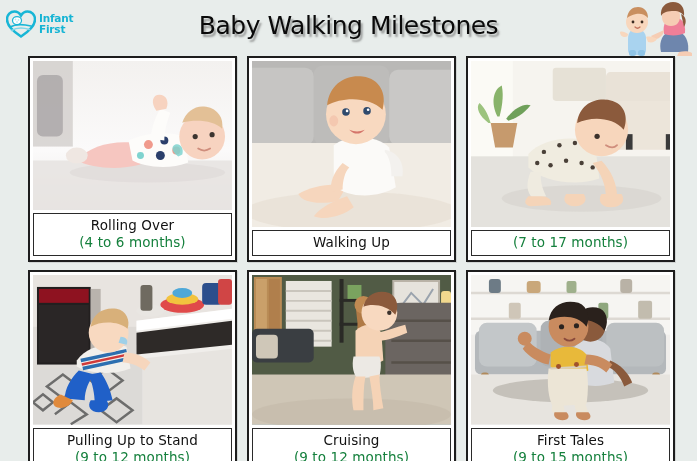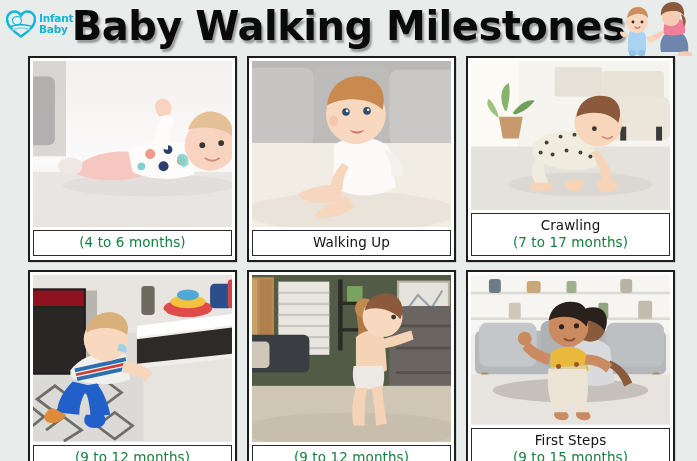--- a/index.html
+++ b/index.html
@@ -52,22 +52,22 @@
     color: #15b4d4;
     letter-spacing: -0.2px;
   }
   .page-title {
     position: absolute;
     left: 0;
     top: 0;
     width: 697px;
     text-align: center;
     font-family: "DejaVu Sans", sans-serif;
-    font-size: 40px;
-    font-weight: 700;
+    font-size: 25px;
+    font-weight: 400;
     color: #0a0a0a;
     letter-spacing: -0.5px;
     line-height: 52px;
     text-shadow: 2px 3px 2px rgba(90,90,90,0.55);
     pointer-events: none;
   }
   .header-illustration {
     position: absolute;
     right: 2px;
     top: 0px;
@@ -150,21 +150,21 @@
         <path d="M30 53 C10 40 2 30 2 19 C2 9 9 3 17 3 C23 3 27 6 30 11 C33 6 37 3 43 3 C51 3 58 9 58 19 C58 30 50 40 30 53 Z" fill="none" stroke="#18b6d6" stroke-width="5"></path>
         <ellipse cx="22" cy="21" rx="9" ry="8" fill="#ffffff" stroke="#18b6d6" stroke-width="2.5"></ellipse>
         <circle cx="19" cy="19" r="1.8" fill="#bde8f2"></circle>
         <circle cx="25" cy="20" r="1.8" fill="#bde8f2"></circle>
         <circle cx="22" cy="24" r="1.8" fill="#bde8f2"></circle>
         <path d="M8 34 C18 28 34 28 50 32" fill="none" stroke="#18b6d6" stroke-width="3.5" stroke-linecap="round"></path>
         <path d="M11 41 C21 35 35 35 47 39" fill="none" stroke="#7fd6e8" stroke-width="3" stroke-linecap="round"></path>
       </svg>
       <span class="logo-text">
         <span>Infant</span>
-        <span>Baby</span>
+        <span>First</span>
       </span>
     </div>
 
     <div class="page-title">Baby Walking Milestones</div>
 
     <svg class="header-illustration" viewBox="0 0 78 56">
 
       <path d="M44 52 C42 44 44 36 50 33 L64 33 C70 36 72 44 71 52 Z" fill="#6e86ad"></path>
       <path d="M47 34 C45 24 50 17 57 17 C64 17 69 23 68 33 C63 36 52 36 47 34 Z" fill="#ef7f98"></path>
       <path d="M55 7 C49 7 45 11 45 17 C45 22 48 26 54 26 C60 26 63 22 63 16 C63 11 60 7 55 7 Z" fill="#f6cdb4"></path>
@@ -219,20 +219,21 @@
 
           <circle cx="170" cy="76" r="23" fill="#f7d3c0"></circle>
           <path d="M150 62 C154 50 164 44 174 46 C186 48 192 58 190 68 C182 60 164 58 150 62 Z" fill="#e3c096"></path>
           <circle cx="163" cy="76" r="2.6" fill="#3c3530"></circle>
           <circle cx="180" cy="74" r="2.6" fill="#3c3530"></circle>
           <path d="M166 88 q6 4 12 0" fill="none" stroke="#cf8d7c" stroke-width="1.8" stroke-linecap="round"></path>
           <path d="M146 96 C140 92 138 86 143 84 C148 82 152 88 150 94 Z" fill="#7fd3cf" opacity="0.85"></path>
         </svg>
       </div>
       <div class="card-caption">
+        <span class="caption-title">Rolling Over</span>
         <span class="caption-age">(4 to 6 months)</span>
       </div>
     </div>
 
     <div class="card">
       <div class="card-photo">
         <svg viewBox="0 0 200 150" preserveAspectRatio="xMidYMid slice">
           <rect width="200" height="150" fill="#f4f1ec"></rect>
           <rect x="0" y="0" width="200" height="76" fill="#b9b8b6"></rect>
           <rect x="0" y="6" width="66" height="70" rx="8" fill="#c6c5c3"></rect>
@@ -300,21 +301,20 @@
           <path d="M120 92 C128 102 132 112 132 124 L142 122 C142 110 136 98 128 90 Z" fill="#f5d4b8"></path>
           <path d="M128 120 C124 126 128 132 136 132 C146 132 150 126 146 120 Z" fill="#f5d4b8"></path>
           <path d="M96 120 C92 126 96 131 104 131 C112 131 116 126 112 120 Z" fill="#f5d4b8"></path>
           <circle cx="128" cy="62" r="24" fill="#f7d6bc"></circle>
           <path d="M106 56 C108 38 124 32 138 36 C150 40 152 52 148 62 C138 50 118 50 106 56 Z" fill="#8b5a3c"></path>
           <circle cx="124" cy="68" r="2.4" fill="#3b322c"></circle>
           <path d="M132 76 q6 4 10 0" fill="none" stroke="#cf8d7c" stroke-width="1.6" stroke-linecap="round"></path>
         </svg>
       </div>
       <div class="card-caption">
-        <span class="caption-title">Crawling</span>
         <span class="caption-age">(7 to 17 months)</span>
       </div>
     </div>
 
     <div class="card">
       <div class="card-photo">
         <svg viewBox="0 0 200 150" preserveAspectRatio="xMidYMid slice">
           <rect width="200" height="150" fill="#dedad6"></rect>
           <rect x="0" y="0" width="200" height="52" fill="#e8e4e0"></rect>
 
@@ -357,20 +357,21 @@
           <path d="M56 100 C60 110 62 120 62 128 L80 126 C78 116 74 106 68 98 Z" fill="#2060c8"></path>
           <path d="M28 120 C22 122 18 128 22 132 C28 136 38 132 40 126 Z" fill="#e08a3c"></path>
           <path d="M58 126 C54 132 58 138 66 138 C74 138 78 132 74 126 Z" fill="#2060c8"></path>
           <path d="M92 78 C102 78 112 82 118 88 L112 96 C104 90 96 88 90 88 Z" fill="#f6d6bd"></path>
           <circle cx="76" cy="58" r="20" fill="#f8d9c0"></circle>
           <path d="M58 52 C60 38 72 32 84 34 C94 36 98 46 95 54 C86 46 68 46 58 52 Z" fill="#d8b07a"></path>
           <path d="M88 62 C94 62 96 66 94 70 L86 68 Z" fill="#9fd0e8"></path>
         </svg>
       </div>
       <div class="card-caption">
+        <span class="caption-title">Pulling Up to Stand</span>
         <span class="caption-age">(9 to 12 months)</span>
       </div>
     </div>
 
     <div class="card">
       <div class="card-photo">
         <svg viewBox="0 0 200 150" preserveAspectRatio="xMidYMid slice">
           <rect width="200" height="150" fill="#4a5340"></rect>
           <rect x="0" y="0" width="200" height="100" fill="#515b45"></rect>
 
@@ -418,20 +419,21 @@
           <path d="M102 82 C100 92 102 100 106 104 L128 102 C130 94 130 86 128 82 Z" fill="#ece9e4"></path>
           <path d="M104 102 C100 114 100 126 102 136 L112 136 C112 124 112 112 114 102 Z" fill="#f5d3b6"></path>
           <path d="M118 102 C120 114 122 126 122 136 L132 134 C130 122 128 110 128 100 Z" fill="#f5d3b6"></path>
           <path d="M126 58 C136 56 146 52 154 50 L156 58 C146 62 136 66 128 66 Z" fill="#f5d3b6"></path>
           <circle cx="128" cy="38" r="18" fill="#f8d9c0"></circle>
           <path d="M112 32 C114 20 126 14 138 18 C146 22 148 32 144 40 C136 30 120 28 112 32 Z" fill="#8b5a3c"></path>
           <circle cx="138" cy="38" r="2.2" fill="#3b322c"></circle>
         </svg>
       </div>
       <div class="card-caption">
+        <span class="caption-title">Cruising</span>
         <span class="caption-age">(9 to 12 months)</span>
       </div>
     </div>
 
     <div class="card">
       <div class="card-photo">
         <svg viewBox="0 0 200 150" preserveAspectRatio="xMidYMid slice">
           <rect width="200" height="150" fill="#f0eeeb"></rect>
           <rect x="0" y="0" width="200" height="60" fill="#f6f5f2"></rect>
           <g stroke="#ddd9d3" stroke-width="2.5">
@@ -474,19 +476,19 @@
           <path d="M116 80 C126 80 136 84 142 90 L136 98 C130 92 122 90 114 90 Z" fill="#c98b5f"></path>
           <circle cx="54" cy="64" r="7" fill="#c98b5f"></circle>
           <circle cx="98" cy="52" r="20" fill="#c98b5f"></circle>
           <path d="M78 46 C80 30 94 24 108 28 C118 32 120 44 116 52 C108 40 88 40 78 46 Z" fill="#2a211c"></path>
           <circle cx="91" cy="52" r="2.6" fill="#2b2420"></circle>
           <circle cx="106" cy="51" r="2.6" fill="#2b2420"></circle>
           <path d="M94 64 q5 4 10 0" fill="none" stroke="#8a4a3c" stroke-width="1.8" stroke-linecap="round"></path>
         </svg>
       </div>
       <div class="card-caption">
-        <span class="caption-title">First Steps</span>
+        <span class="caption-title">First Tales</span>
         <span class="caption-age">(9 to 15 months)</span>
       </div>
     </div>
 
   </div>
 </div>
 
 </body></html>

